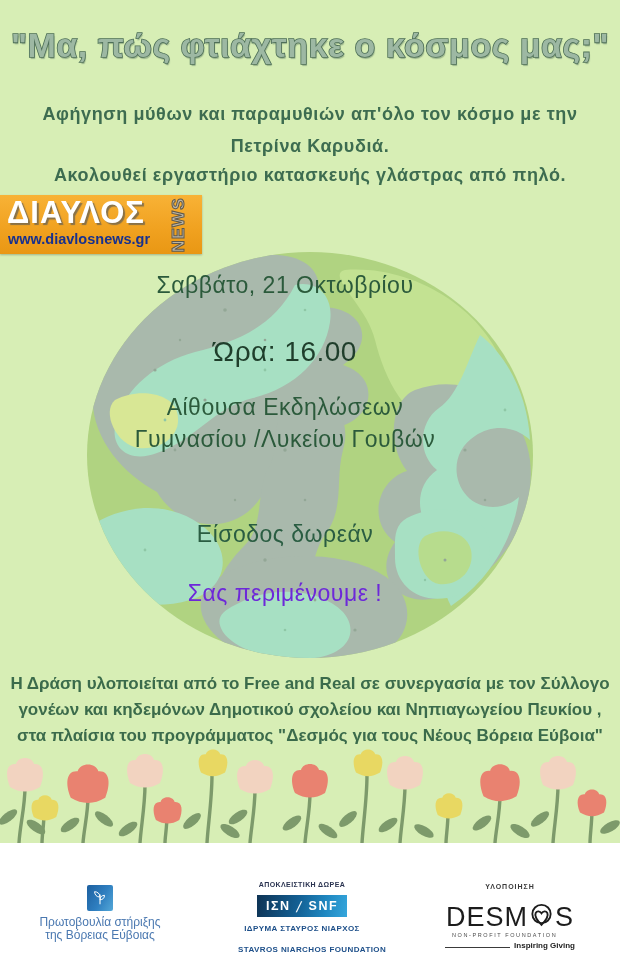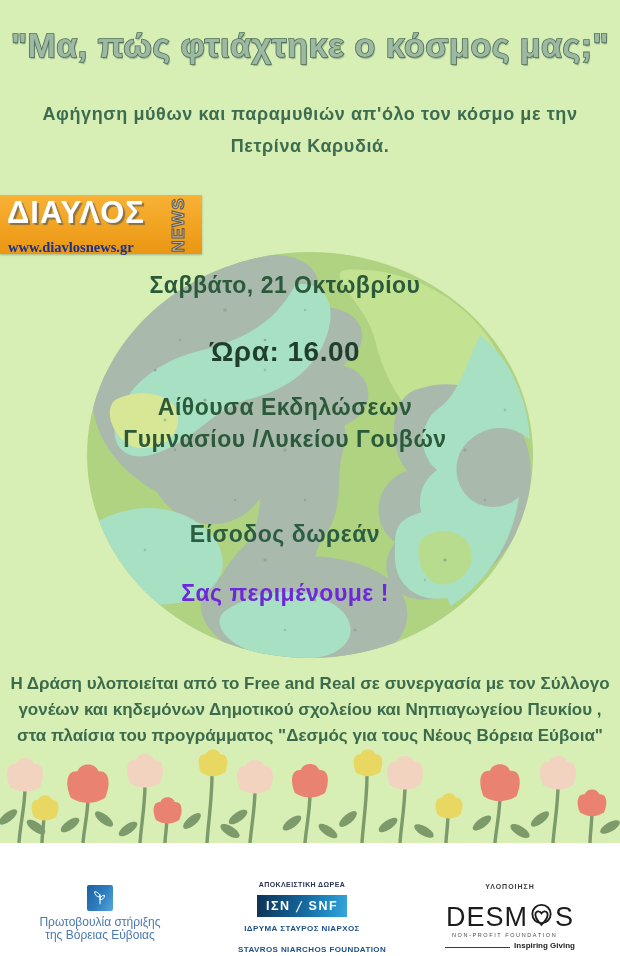--- a/index.html
+++ b/index.html
@@ -36,36 +36,36 @@
     background:linear-gradient(180deg,#f8b236 0%, #f0a11f 60%, #e99714 100%);
     box-shadow:0 1px 2px rgba(0,0,0,0.25);
   }
   .diavlos-name {
     position:absolute; left:7px; top:0px; font-size:31px; font-weight:bold;
     color:#ffffff; letter-spacing:1px;
     text-shadow:2px 2px 1px rgba(110,100,80,0.8);
     white-space:nowrap;
   }
   .diavlos-url {
-    position:absolute; left:8px; top:44px; font-size:14.5px; font-weight:bold;
-    color:#17318e; white-space:nowrap;font-family:Liberation Serif, serif;
+    position:absolute; left:8px; top:36px; font-size:14.5px; font-weight:bold;
+    color:#17318e; white-space:nowrap;
   }
   .diavlos-news {
     position:absolute; left:150px; top:20px; width:58px; height:20px;
     transform:rotate(-90deg);
     font-size:17px; font-weight:bold; letter-spacing:1px;
     color:#b9b4a6; -webkit-text-stroke:1px #5c584e;
     text-align:center;
   }
 
   
   .globe { position:absolute; left:85px; top:250px; width:450px; height:410px; }
 
   .globe-text { position:absolute; left:0; width:570px; text-align:center;
-                font-weight:bold; letter-spacing:0.5px; white-space:nowrap; }
+                font-weight:normal; letter-spacing:0.5px; white-space:nowrap; }
   .g-date      { top:272px; font-size:23px; color:#2b5a3b; }
   .g-time      { top:336px; font-size:28px; color:#1f3e2b; }
   .g-venue1    { top:394px; font-size:23px; color:#2b5a3b; }
   .g-venue2    { top:426px; font-size:23px; color:#2b5a3b; }
   .g-admission { top:521px; font-size:23px; color:#2a5d42; }
   .g-closing   { top:580px; font-size:23px; color:#6d28d9; }
 
   
   .organizers { position:absolute; left:0; width:620px; text-align:center;
                 font-weight:bold; color:#3b6b4b; font-size:17px; white-space:nowrap; }
@@ -111,20 +111,21 @@
 </style>
 </head>
 <body>
 
 <div class="poster">
 
   <div class="title">"Μα, πώς φτιάχτηκε ο κόσμος μας;"</div>
 
   <div class="intro intro-1">Αφήγηση μύθων και παραμυθιών απ'όλο τον κόσμο  με την</div>
   <div class="intro intro-2">Πετρίνα Καρυδιά.</div>
+  <div class="intro intro-3">Ακολουθεί εργαστήριο κατασκευής γλάστρας από πηλό.</div>
 
   <div class="diavlos">
     <div class="diavlos-name">ΔΙΑΥΛΟΣ</div>
     <div class="diavlos-url">www.diavlosnews.gr</div>
     <div class="diavlos-news">NEWS</div>
   </div>
 
   <svg class="globe" viewBox="0 0 450 410" xmlns="http://www.w3.org/2000/svg">
     <defs>
       <clipPath id="globeClip">

